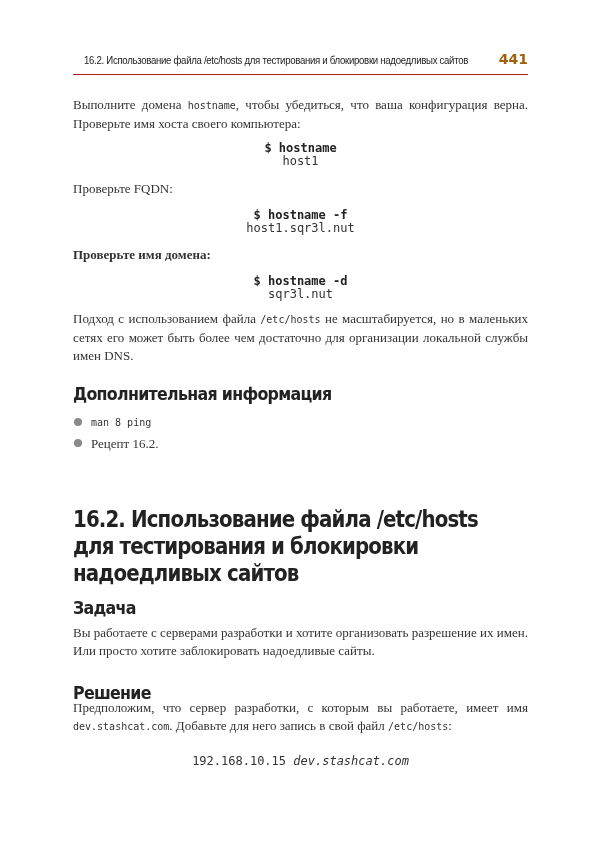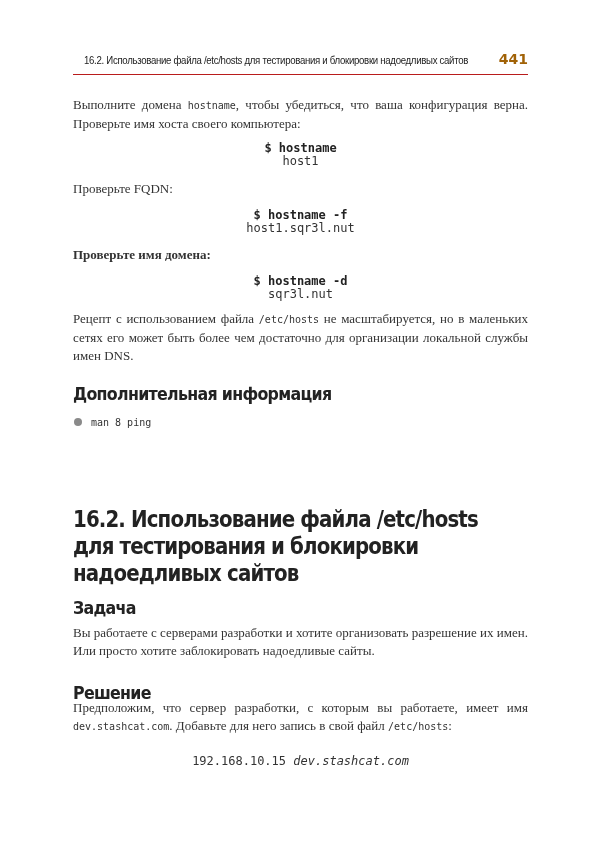--- a/index.html
+++ b/index.html
@@ -56,28 +56,32 @@
   <p class="block serif" style="top:180px; margin:0;">Проверьте FQDN:</p>
 
   <div class="block mono code" style="top:209px;"><b>$ hostname -f</b>
 <span>host1.sqr3l.nut</span></div>
 
   <p class="block serif" style="top:246px; margin:0;font-weight:bold;">Проверьте имя домена:</p>
 
   <div class="block mono code" style="top:275px;"><b>$ hostname -d</b>
 <span>sqr3l.nut</span></div>
 
-  <p class="block serif justify" style="top:310px; margin:0;"><span>Рецепт с использованием файла </span><span class="inline-code">/etc/hosts</span><span> не масштабируется, но в маленьких сетях его может быть более чем достаточно для организации локальной службы имен DNS.</span></p>
+  <p class="block serif justify" style="top:310px; margin:0;"><span>Подход с использованием файла </span><span class="inline-code">/etc/hosts</span><span> не масштабируется, но в маленьких сетях его может быть более чем достаточно для организации локальной службы имен DNS.</span></p>
 
   <div class="block h2" style="top:383px;">Дополнительная информация</div>
 
   <ul class="block bullet-list" style="top:412px;">
     <li class="bullet-item">
       <span class="bullet-dot"></span>
       <span class="inline-code">man 8 ping</span>
+    </li>
+    <li class="bullet-item">
+      <span class="bullet-dot"></span>
+      <span class="serif">Рецепт 16.2.</span>
     </li>
   </ul>
 
   <div class="block h1" style="top:506px;">
     <div>16.2. Использование файла /etc/hosts</div>
     <div>для тестирования и блокировки</div>
     <div>надоедливых сайтов</div>
   </div>
 
   <div class="block h2" style="top:597px;">Задача</div>

